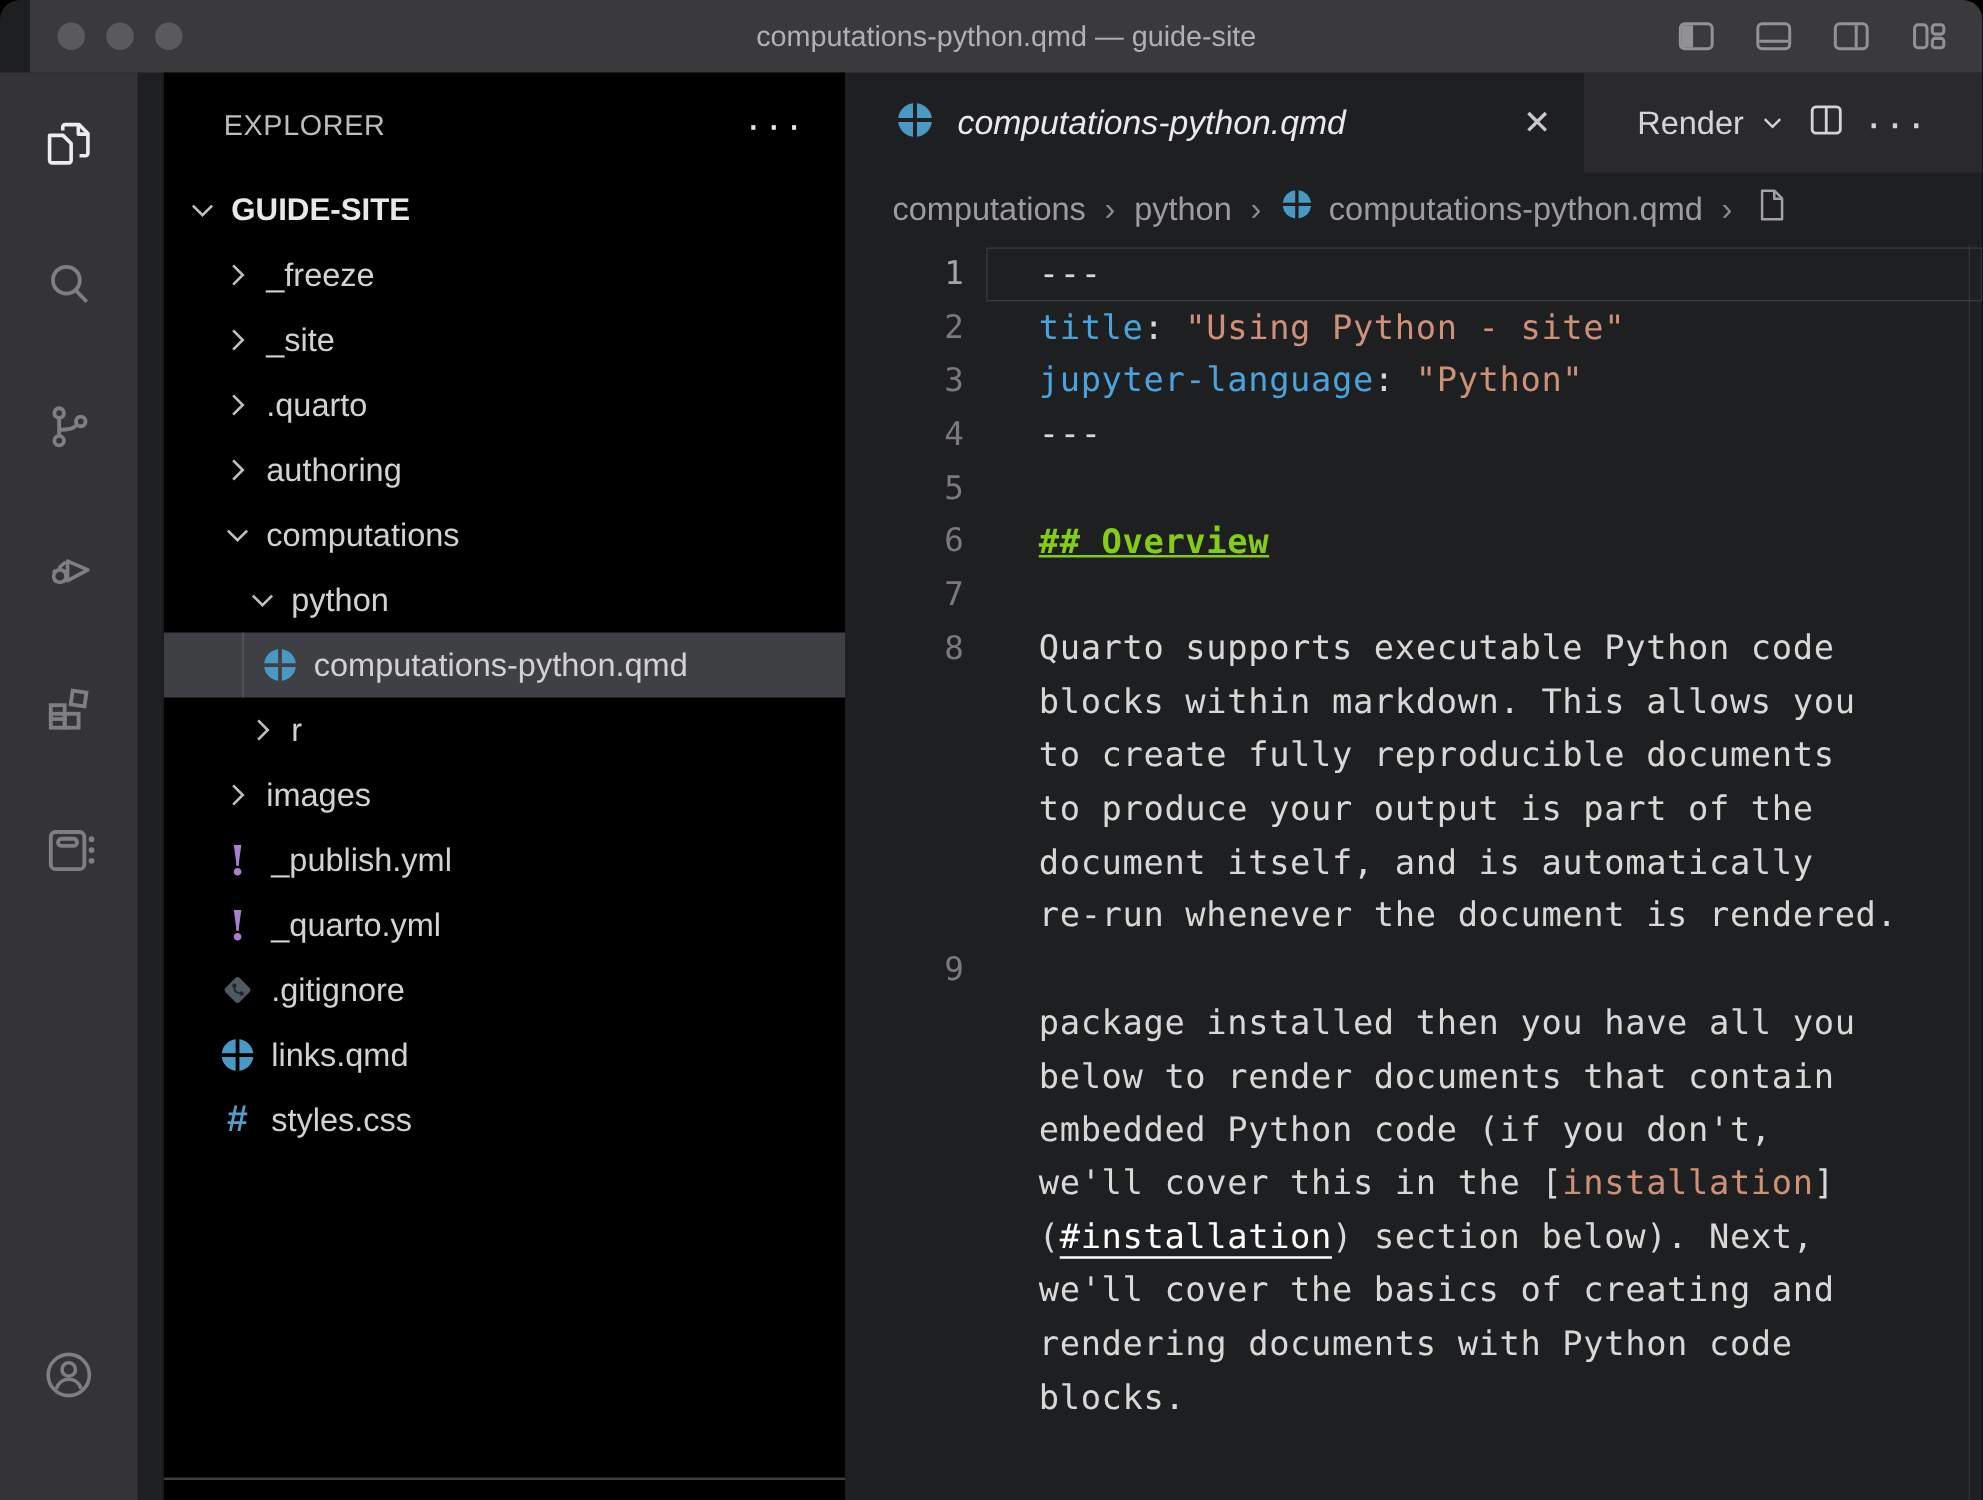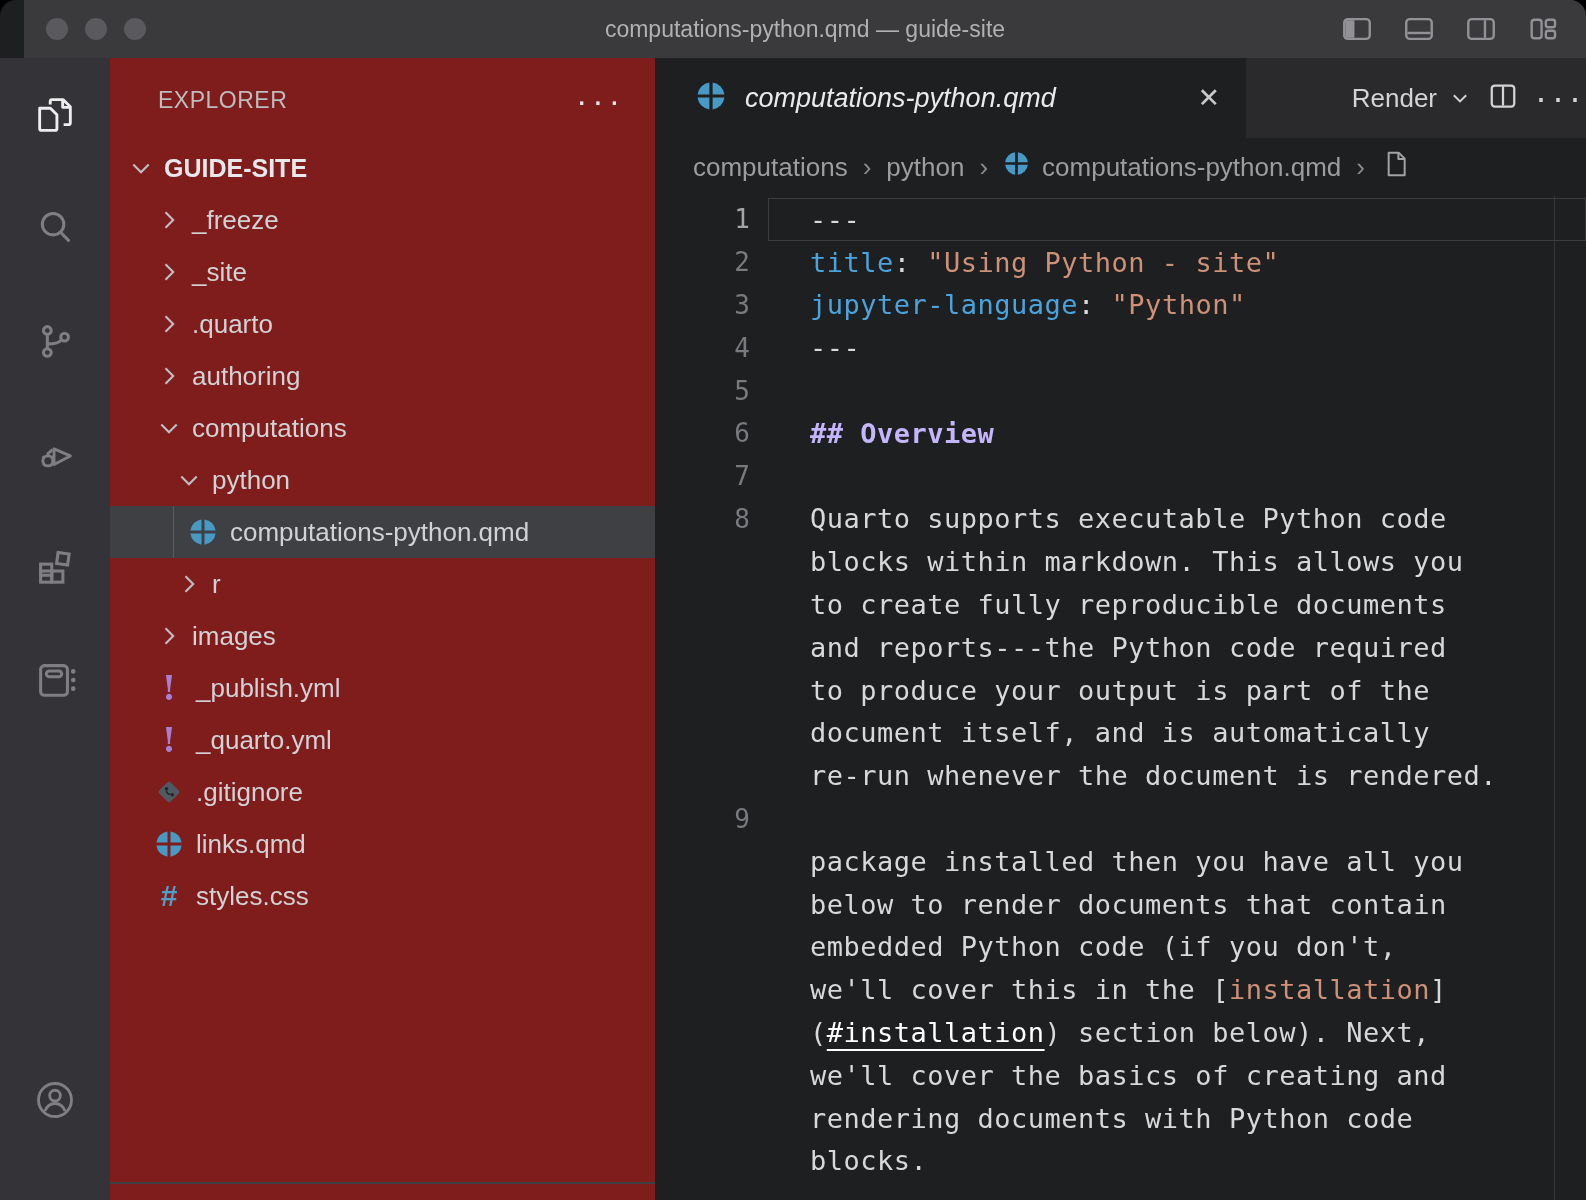--- a/index.html
+++ b/index.html
@@ -19,21 +19,21 @@
   .main{display:flex;height:1142px;}
 
   
   .activitybar{width:110px;background:#343438;display:flex;flex-direction:column;align-items:center;
     padding-top:34px;flex:none;}
   .ab-item{width:46px;height:46px;margin-bottom:67px;display:flex;align-items:center;justify-content:center;}
   .ab-item svg{display:block;}
   .ab-bottom{margin-top:auto;margin-bottom:77px;}
 
   
-  .sidebar{width:545px;background:#7f1d1d;position:relative;flex:none;overflow:hidden;color:#d2d2d4;}
+  .sidebar{width:545px;background:#000000;position:relative;flex:none;overflow:hidden;color:#d2d2d4;margin-left:21px;}
   .sb-header{height:84px;display:flex;align-items:center;padding:0 30px 0 48px;}
   .sb-title{font-size:23px;color:#bdbdbf;letter-spacing:.5px;}
   .sb-more{margin-left:auto;color:#e6e6e8;font-size:34px;letter-spacing:5px;line-height:0;}
   .trow{height:52px;display:flex;align-items:center;font-size:26px;position:relative;}
   .trow .chev{width:34px;height:34px;flex:none;display:flex;align-items:center;justify-content:center;margin-right:6px;}
   .trow .ficon{width:34px;height:34px;flex:none;display:flex;align-items:center;justify-content:center;margin-right:10px;}
   .trow.lvl0{padding-left:14px;font-weight:bold;font-size:25px;color:#e8e8ea;align-items:center;}
   .trow.lvl1{padding-left:42px;}
   .trow.lvl2{padding-left:62px;}
   .trow.lvl3{padding-left:76px;}
@@ -43,21 +43,21 @@
   .css-hash{color:#4f9fc8;font-weight:bold;font-size:30px;line-height:1;}
   .outline{position:absolute;left:0;top:1124px;width:100%;height:76px;border-top:2px solid #3f3f43;}
   .outline .trow{font-weight:bold;font-size:24px;color:#cfcfd1;padding-left:24px;height:56px;}
 
   
   .editor{flex:1;display:flex;flex-direction:column;background:#1e1f21;min-width:0;}
   .tabstrip{height:80px;background:#2a2a2d;display:flex;flex:none;}
   .tab{width:525px;flex:none;background:#1e1f21;display:flex;align-items:center;padding:0 26px 0 40px;gap:18px;}
   .tab-label{font-size:27px;font-style:italic;color:#eaeaec;white-space:nowrap;}
   .tab-close{margin-left:auto;color:#c9c9cc;font-size:27px;}
-  .tab-actions{margin-left:auto;display:flex;align-items:center;gap:14px;}
+  .tab-actions{margin-left:auto;display:flex;align-items:center;gap:14px;padding-right:42px;}
   .render-btn{display:flex;align-items:center;gap:12px;color:#d4d4d6;font-size:26px;}
   .more-dots{color:#d4d4d6;font-size:36px;letter-spacing:5px;line-height:0;}
   .breadcrumbs{height:58px;display:flex;align-items:center;padding-left:38px;gap:15px;
     color:#9d9da0;font-size:26px;flex:none;white-space:nowrap;}
   .crumb{display:flex;align-items:center;gap:12px;}
   .crumb-sep{font-size:26px;color:#8b8b8e;}
 
   
   .codearea{position:relative;flex:1;overflow:hidden;padding-top:2px;
     font-family:"DejaVu Sans Mono","Liberation Mono",monospace;font-size:27px;}
@@ -65,21 +65,21 @@
   .vrow{display:flex;height:42.8px;align-items:center;position:relative;}
   .gutter{width:95px;flex:none;text-align:right;color:#7a7a7e;font-size:26px;}
   .vrow.current .gutter{color:#a5a5a9;}
   .codetext{padding-left:60px;white-space:pre;letter-spacing:.5px;}
   .vrow.current::after{content:"";position:absolute;left:113px;right:0;top:0;bottom:0;
     border:1px solid #3c3c40;pointer-events:none;}
   .c-plain{color:#d8d8d8;}
   .c-punct{color:#d8d8d8;}
   .c-key{color:#4ba3dd;}
   .c-string{color:#ce9178;}
-  .c-heading{color:#c4b5fd;font-weight:bold;}
+  .c-heading{color:#84cc16;font-weight:bold;text-decoration:underline;}
   .c-code{color:#ce9178;}
   .c-link{color:#ffffff;text-decoration:underline;text-underline-offset:7px;text-decoration-thickness:1.5px;}
 </style>
 </head>
 <body>
 
 <div class="window">
 
   <div class="titlebar">
     <div class="traffic">
@@ -410,24 +410,20 @@
             <div class="vrow">
               <div class="gutter"></div>
               <div class="codetext"><span class="c-plain">blocks within markdown. This allows you</span></div>
             </div>
             <div class="vrow">
               <div class="gutter"></div>
               <div class="codetext"><span class="c-plain">to create fully reproducible documents</span></div>
             </div>
             <div class="vrow">
               <div class="gutter"></div>
-              <div class="codetext"><span class="c-plain">and reports---the Python code required</span></div>
-            </div>
-            <div class="vrow">
-              <div class="gutter"></div>
               <div class="codetext"><span class="c-plain">to produce your output is part of the</span></div>
             </div>
             <div class="vrow">
               <div class="gutter"></div>
               <div class="codetext"><span class="c-plain">document itself, and is automatically</span></div>
             </div>
             <div class="vrow">
               <div class="gutter"></div>
               <div class="codetext"><span class="c-plain">re-run whenever the document is rendered.</span></div>
             </div>

